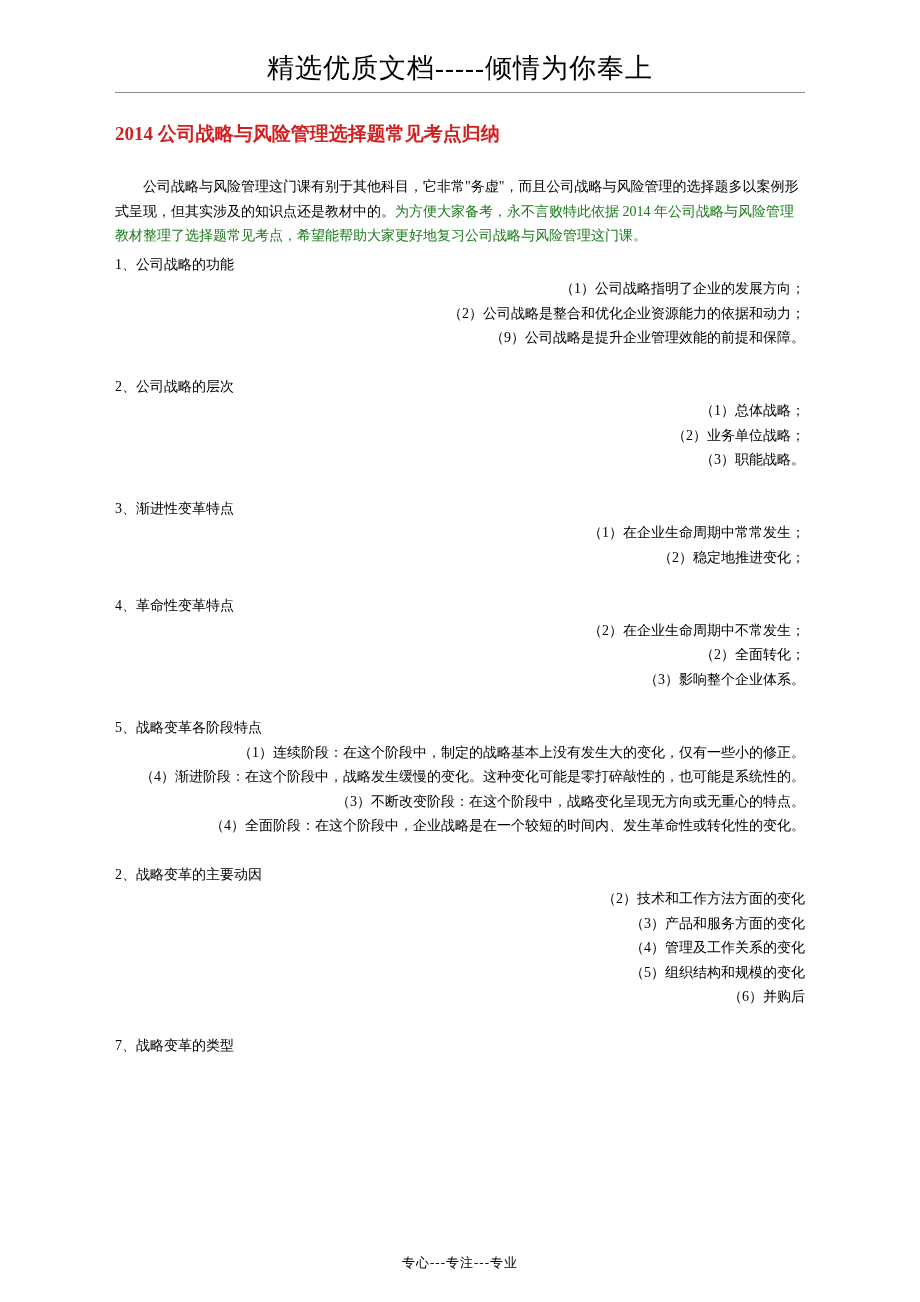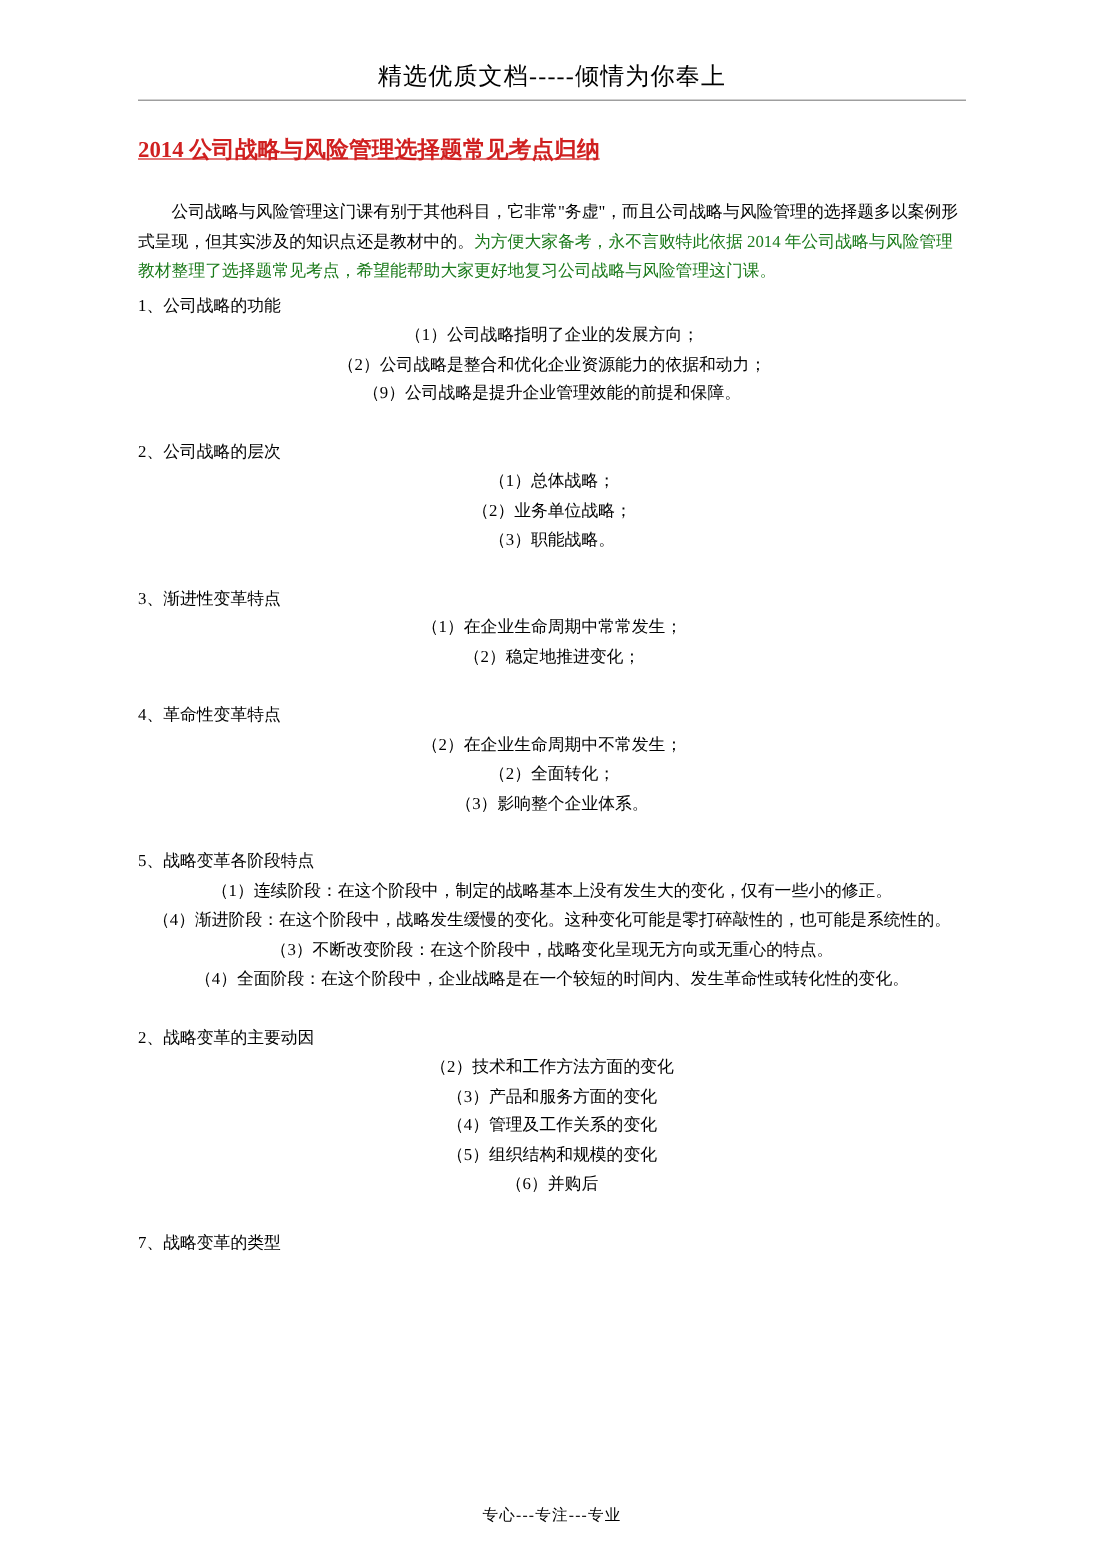--- a/index.html
+++ b/index.html
@@ -12,34 +12,33 @@
   .page {
     width: 920px;
     min-height: 1302px;
     margin: 0 auto;
     box-sizing: border-box;
     padding: 50px 115px 30px 115px;
     position: relative;
   }
   .header {
     text-align: center;
-    font-size: 20px;
+    font-size: 27px;
     letter-spacing: 1px;
     padding-bottom: 6px;
     margin-bottom: 28px;
     border-bottom: 1px solid #888;
     font-family: "KaiTi", "楷体", serif;
   }
   .title {
     color: #d02020;
     font-size: 19px;
     font-weight: bold;
     margin-bottom: 28px;
     font-family: "SimSun", "宋体", serif;
-    text-decoration: underline;
   }
   .intro {
     font-size: 14px;
     line-height: 1.75;
     margin-bottom: 4px;
     text-indent: 2em;
   }
   .intro .black { color: #000000; }
   .intro .green { color: #1a7a1a; }
   .body {
@@ -49,21 +48,21 @@
   }
   .section {
     margin-top: 0;
   }
   .section + .section {
     margin-top: 24px;
   }
   .section-title {
   }
   .item-line {
-    text-align: center;
+    text-align: right;
   }
   .footer {
     position: absolute;
     bottom: 30px;
     left: 0;
     right: 0;
     text-align: center;
     font-size: 13px;
     font-family: "KaiTi", "楷体", serif;
     letter-spacing: 1px;

